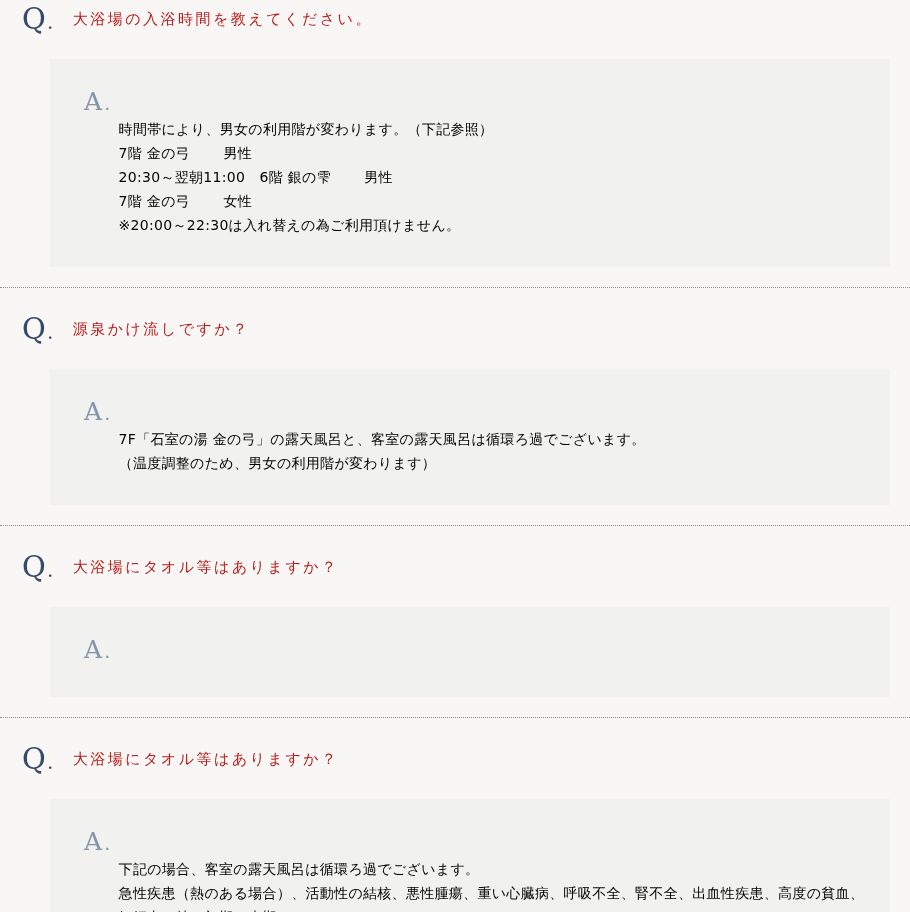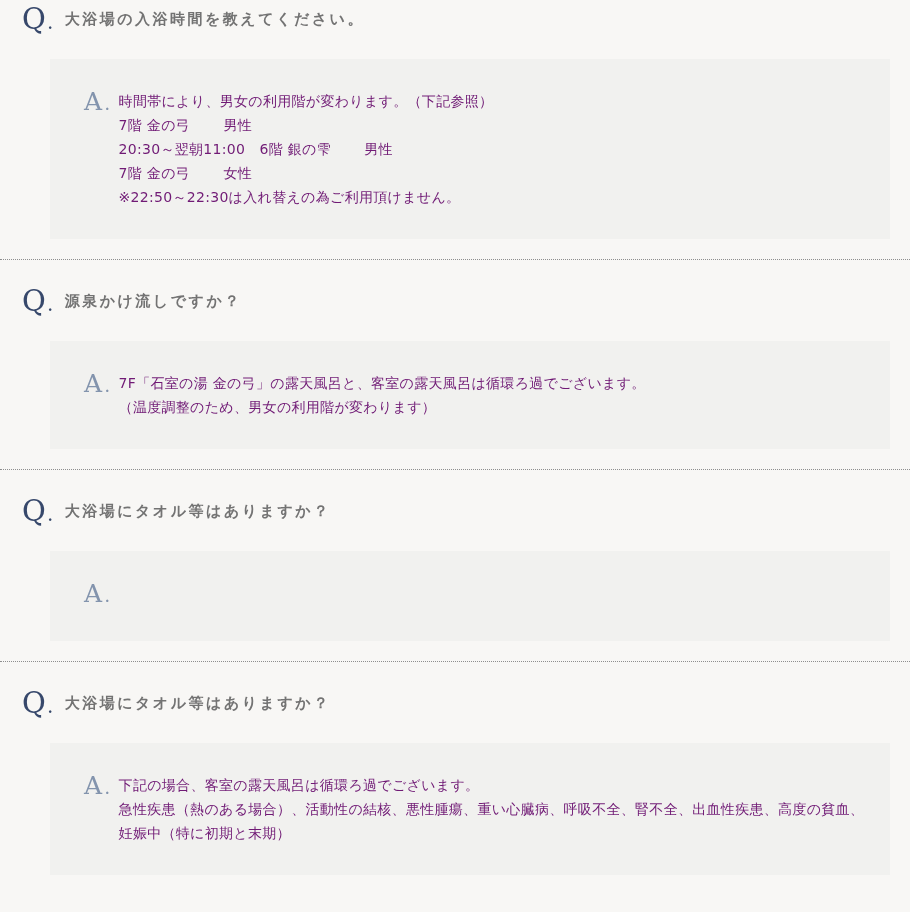--- a/index.html
+++ b/index.html
@@ -26,24 +26,24 @@
     line-height:30px;
     color:#37486b;
     white-space:nowrap;
   }
   .q-mark .dot {
     font-size:14px;
     font-weight:bold;
     margin-left:2px;
   }
   .q-text {
-    margin-left:12px;
+    margin-left:20px;
     font-size:15px;
-    font-weight:bold;
-    color:#737373;
+    font-weight:normal;
+    color:#b91c1c;
     letter-spacing:2.5px;
     line-height:30px;
   }
 
   .a-box {
     margin:25px 0 0 50px;
     width:840px;
     background:#f1f1ef;
     padding:30px 22px 30px 34px;
     display:flex;
@@ -59,22 +59,23 @@
   }
   .a-mark .dot {
     font-size:13px;
     font-weight:bold;
     margin-left:3px;
   }
   .a-text {
     margin-left:9px;
     font-size:14px;
     line-height:24px;
-    color:#701a75;
+    color:#000000;
     letter-spacing:0.3px;
+    margin-top:28px;
   }
   .a-line { white-space:pre-wrap; }
 
   .divider {
     height:0;
     border:none;
     border-top:1px dotted #8e8e8e;
     margin-top:20px;
   }
 </style>
@@ -88,21 +89,21 @@
       <span class="q-mark"><span>Q</span><span class="dot">.</span></span>
       <span class="q-text">大浴場の入浴時間を教えてください。</span>
     </div>
     <div class="a-box">
       <span class="a-mark"><span>A</span><span class="dot">.</span></span>
       <div class="a-text">
         <div class="a-line">時間帯により、男女の利用階が変わります。（下記参照）</div>
         <div class="a-line">7階 金の弓　　 男性</div>
         <div class="a-line">20:30～翌朝11:00　6階 銀の雫　　 男性</div>
         <div class="a-line">7階 金の弓　　 女性</div>
-        <div class="a-line">※22:50～22:30は入れ替えの為ご利用頂けません。</div>
+        <div class="a-line">※20:00～22:30は入れ替えの為ご利用頂けません。</div>
       </div>
     </div>
   </section>
 
   <div class="divider"></div>
 
   <section class="faq-item">
     <div class="q-row">
       <span class="q-mark"><span>Q</span><span class="dot">.</span></span>
       <span class="q-text">源泉かけ流しですか？</span>

